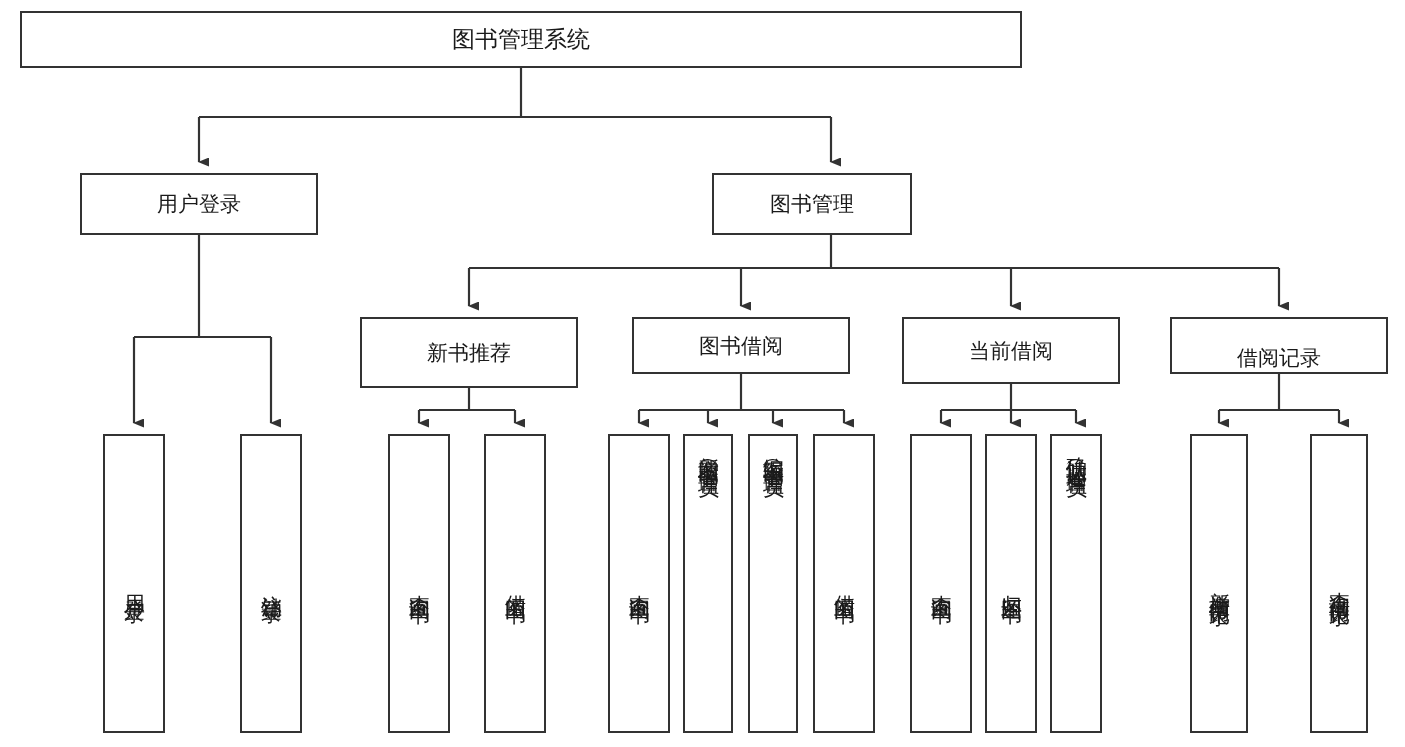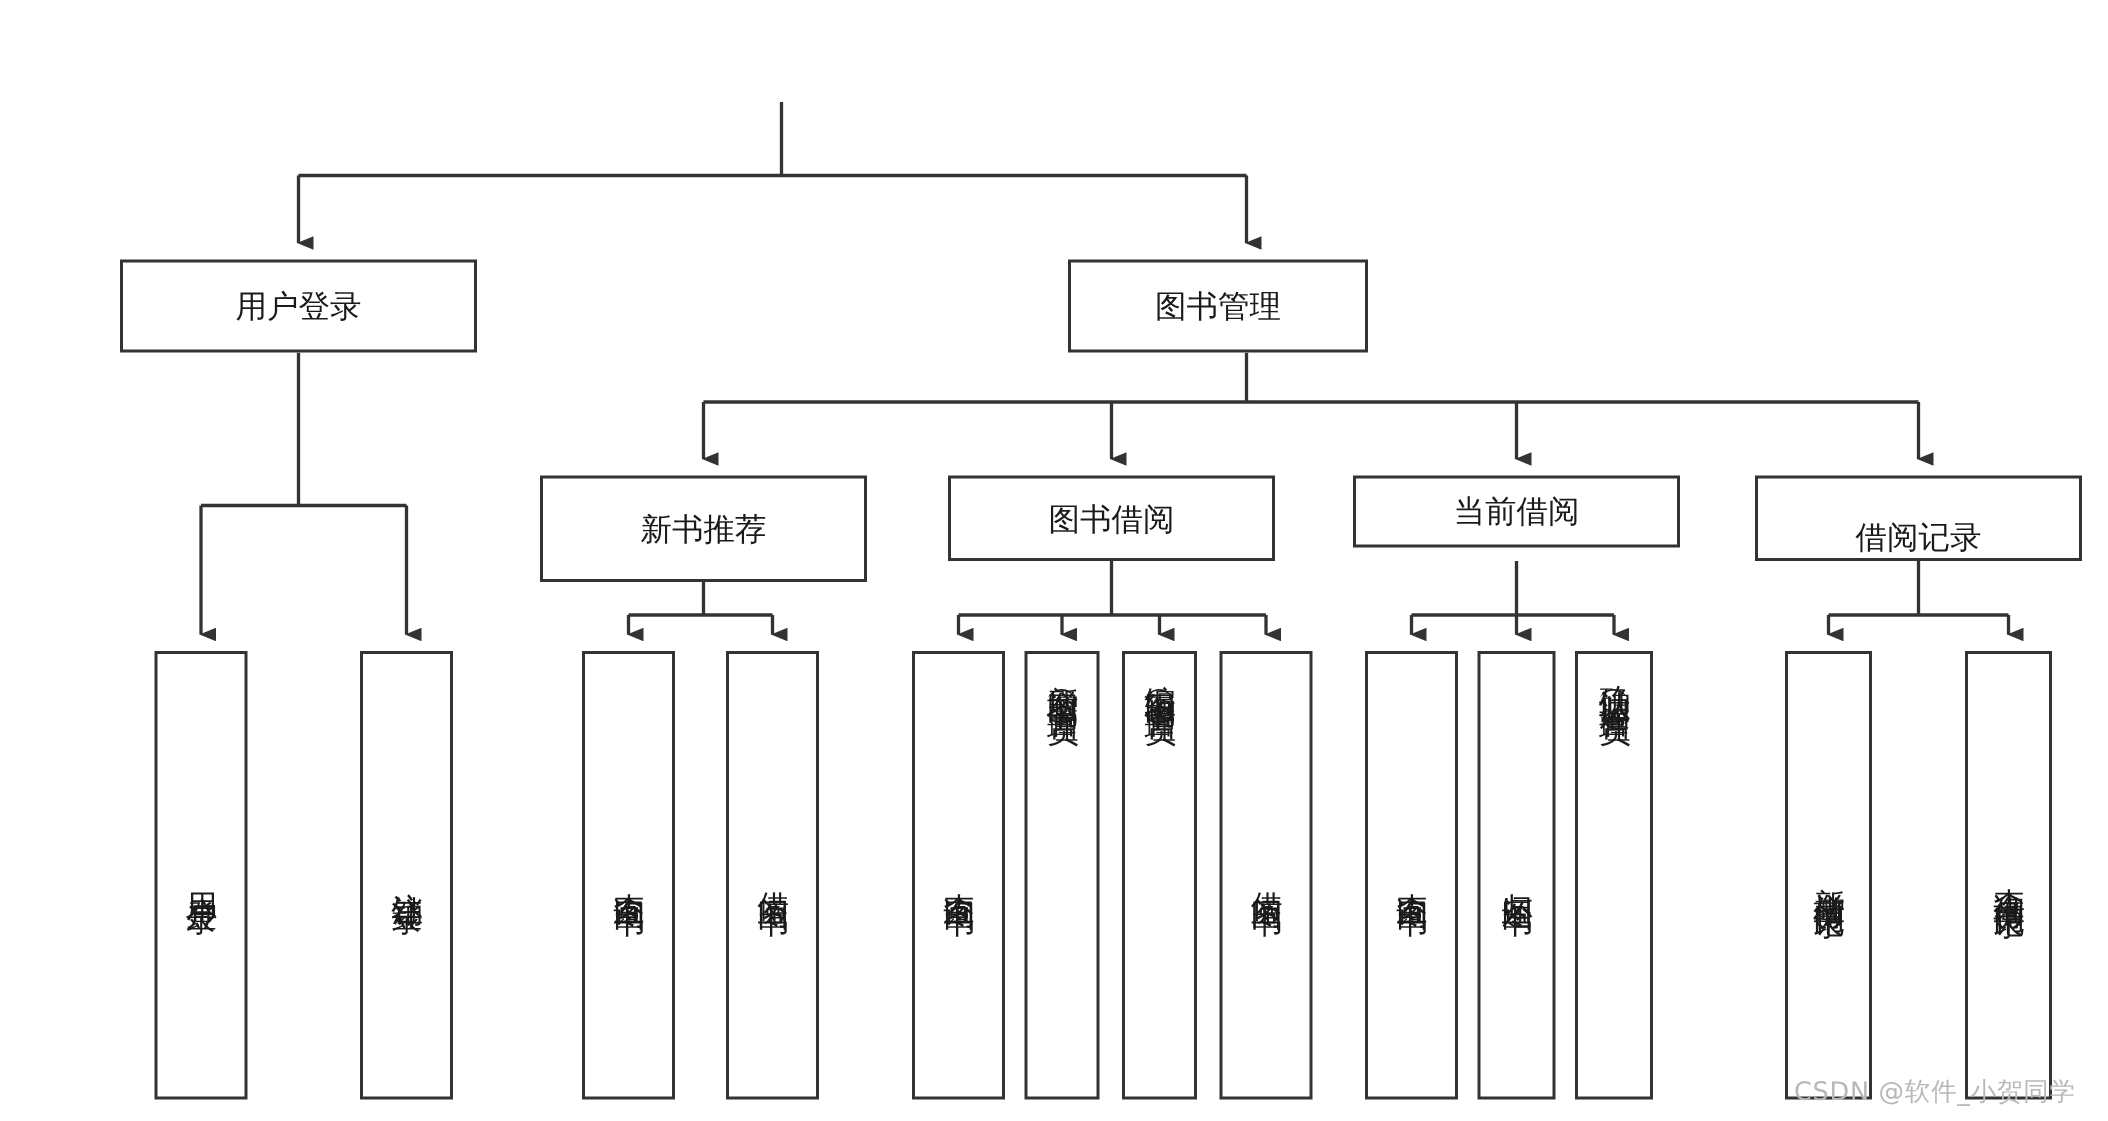--- a/index.html
+++ b/index.html
@@ -115,37 +115,40 @@
         <line x1="941" y1="410" x2="941" y2="423" marker-end="url(#arrowhead)"></line>
         <line x1="1011" y1="410" x2="1011" y2="423" marker-end="url(#arrowhead)"></line>
         <line x1="1076" y1="410" x2="1076" y2="423" marker-end="url(#arrowhead)"></line>
         <line x1="1279" y1="374" x2="1279" y2="410"></line>
         <line x1="1219" y1="410" x2="1339" y2="410"></line>
         <line x1="1219" y1="410" x2="1219" y2="423" marker-end="url(#arrowhead)"></line>
         <line x1="1339" y1="410" x2="1339" y2="423" marker-end="url(#arrowhead)"></line>
       </g>
   </svg>
 
+  <div class="node root" style="left: 20px; top: 11px; width: 1002px; height: 57px;">
+    <span>图书管理系统</span>
+  </div>
 
   <div id="branch-layer">
       <div class="node branch" style="left: 80px; top: 173px; width: 238px; height: 62px;">
         <span>用户登录</span>
       </div>
       <div class="node branch" style="left: 712px; top: 173px; width: 200px; height: 62px;">
         <span>图书管理</span>
       </div>
     </div>
   <div id="sub-layer">
       <div class="node branch" style="left: 360px; top: 317px; width: 218px; height: 71px;">
         <span>新书推荐</span>
       </div>
       <div class="node branch" style="left: 632px; top: 317px; width: 218px; height: 57px;">
         <span>图书借阅</span>
       </div>
-      <div class="node branch" style="left: 902px; top: 317px; width: 218px; height: 48px;">
+      <div class="node branch" style="left: 902px; top: 317px; width: 218px; height: 67px;">
         <span>当前借阅</span>
       </div>
       <div class="node branch" style="left: 1170px; top: 317px; width: 218px; height: 57px; align-items: flex-end;">
         <span>借阅记录</span>
       </div>
     </div>
   <div id="leaf-layer">
       <div class="node leaf" style="left: 103px; top: 434px; width: 62px; height: 299px;">
         <div class="leaf-inner">
           <div class="leaf-text">用户登录</div>
@@ -206,15 +209,14 @@
           <div class="leaf-text">新增借阅记录</div>
         </div>
       </div>
       <div class="node leaf" style="left: 1310px; top: 434px; width: 58px; height: 299px;">
         <div class="leaf-inner">
           <div class="leaf-text">查询借阅记录</div>
         </div>
       </div>
     </div>
 
-  <div class="watermark" style="left: 1196px; top: 716px;">CSDN @软件_小贺同学</div>
 
 </div>
 
 </body></html>

